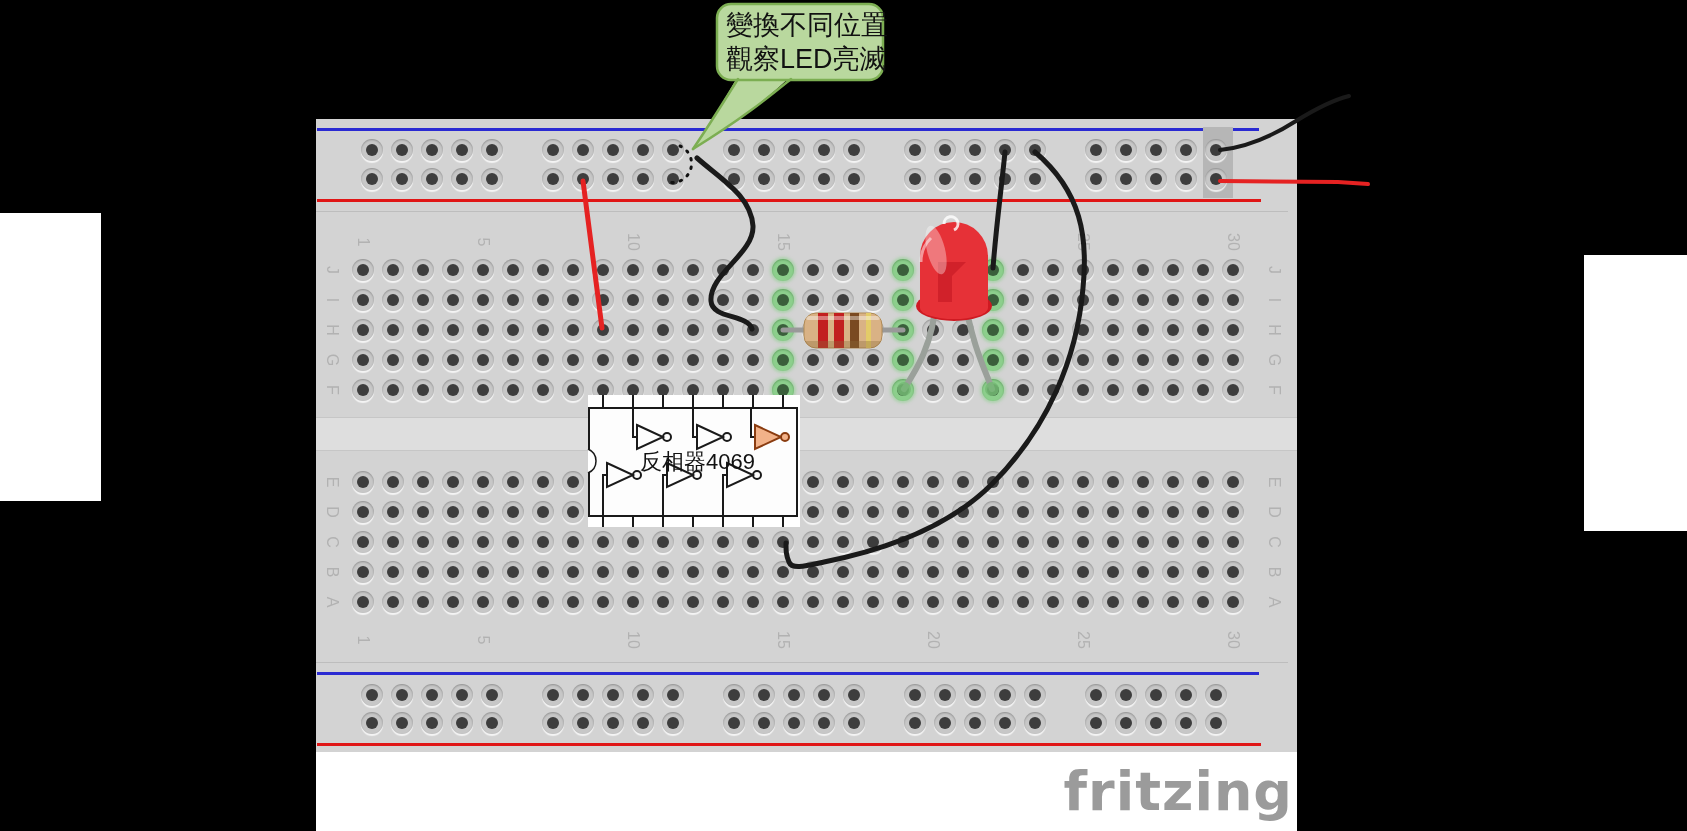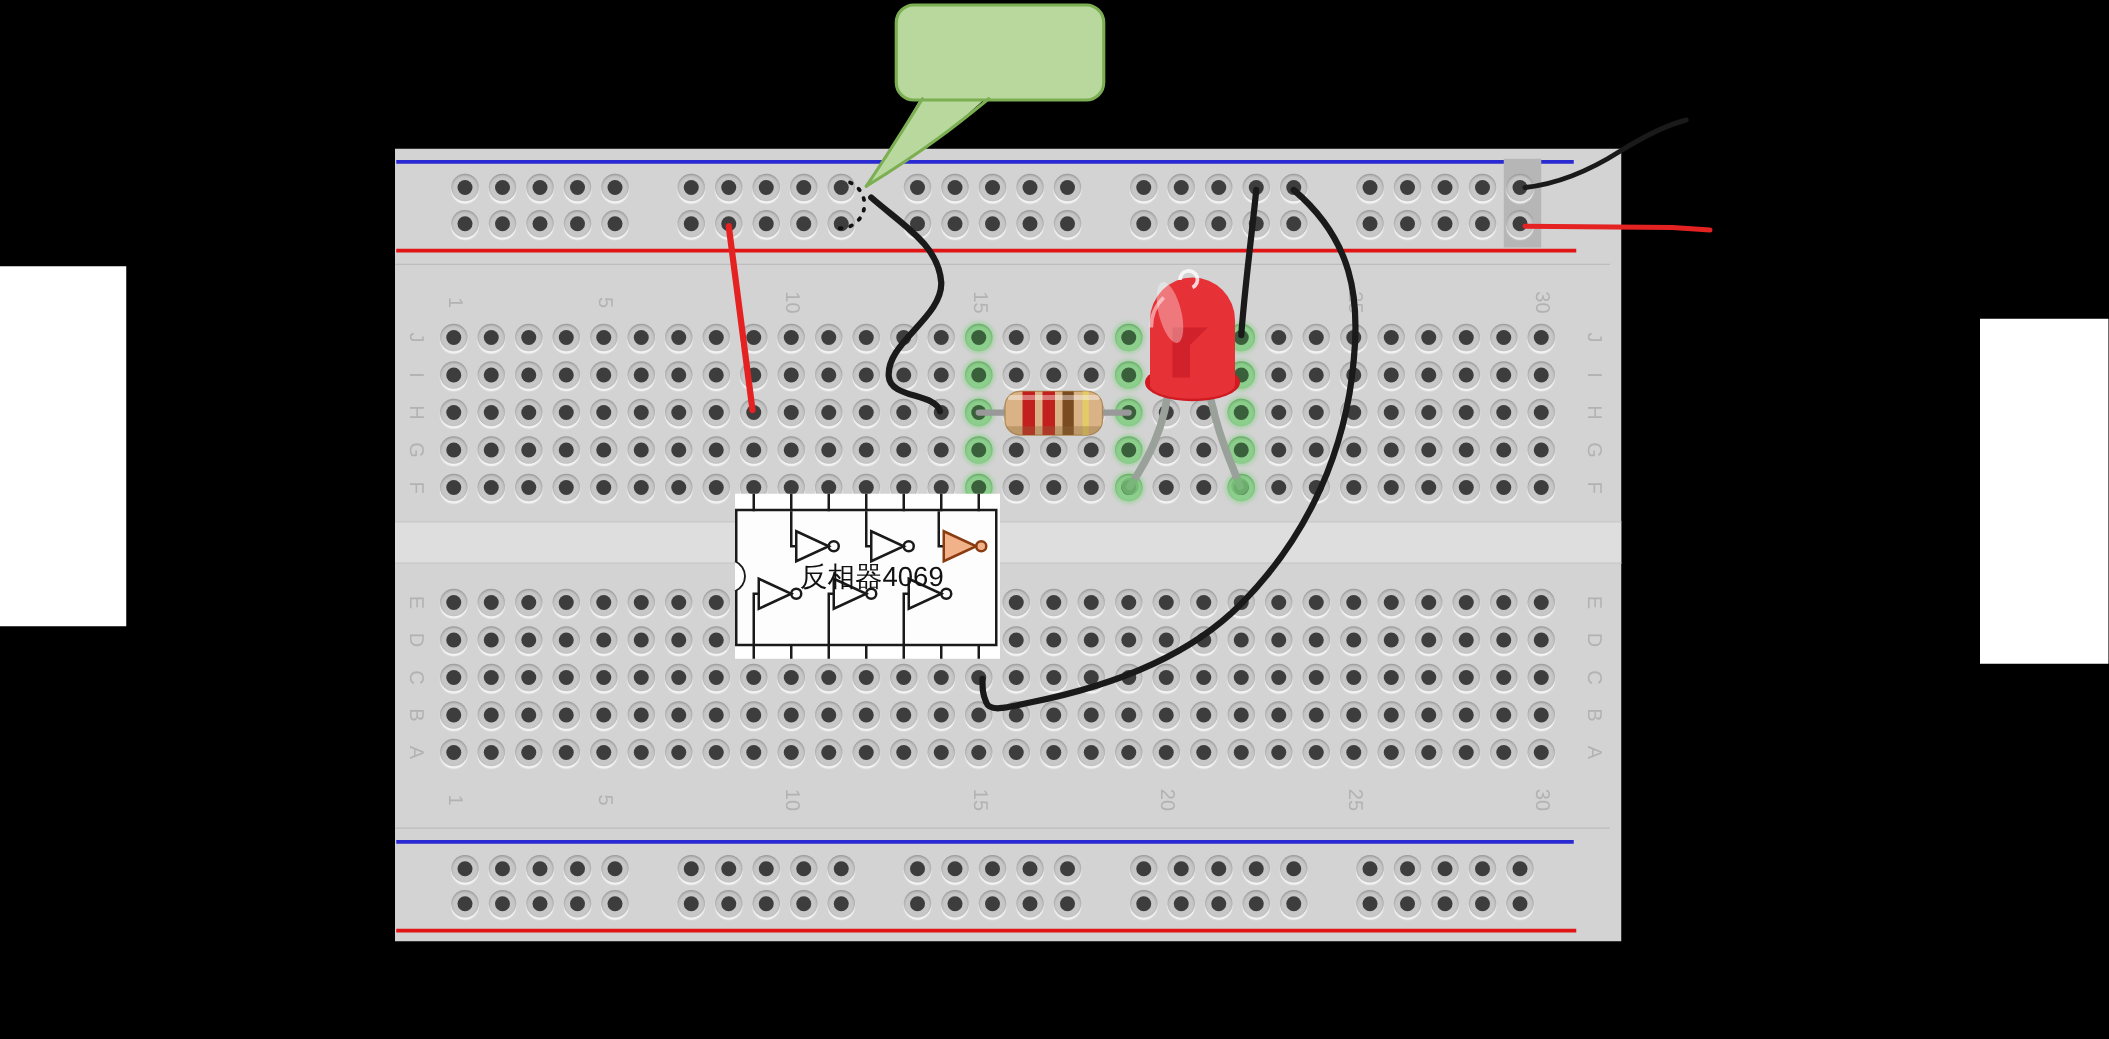--- a/index.html
+++ b/index.html
@@ -479,20 +479,23 @@
       <div class="bb-label" style="left: 771px; top: 230px;">15</div>
       <div class="bb-label" style="left: 771px; top: 628px;">15</div>
       <div class="bb-label" style="left: 921px; top: 230px;">20</div>
       <div class="bb-label" style="left: 921px; top: 628px;">20</div>
       <div class="bb-label" style="left: 1071px; top: 230px;">25</div>
       <div class="bb-label" style="left: 1071px; top: 628px;">25</div>
       <div class="bb-label" style="left: 1221px; top: 230px;">30</div>
       <div class="bb-label" style="left: 1221px; top: 628px;">30</div>
     </div>
 
+  <div id="paper-strip">
+    <div id="fritzing-logo">fritzing</div>
+  </div>
 
   <svg id="overlay" width="1687" height="831" viewBox="0 0 1687 831">
 
     <g>
       <rect x="588" y="395" width="212" height="132" fill="#ffffff"></rect>
       <rect x="589" y="408" width="208" height="108" fill="#fdfdfd" stroke="#1a1a1a" stroke-width="2"></rect>
       <path d="M 588,449 A 13,13 0 0 1 588,473" fill="#ffffff" stroke="#1a1a1a" stroke-width="1.5"></path>
 
       <g stroke="#1a1a1a" stroke-width="2">
         <path d="M603,395 V409 M633,395 V409 M663,395 V409 M693,395 V409 M723,395 V409 M753,395 V409 M783,395 V409"></path>
@@ -577,16 +580,20 @@
     <path d="M 680,146 A 19,19 0 1 1 665,181" fill="none" stroke="#111111" stroke-width="3" stroke-dasharray="1.5 7" stroke-linecap="round"></path>
 
     <g>
       <path d="M 738,76 C 723,102 708,127 693,149 C 745,117 770,96 791,76 Z" fill="#b9d89e"></path>
       <rect x="717" y="4" width="166" height="76" rx="14" fill="#b9d89e" stroke="#7cae52" stroke-width="2.5"></rect>
       <path d="M 738,79 C 723,103 708,127 693,149" fill="none" stroke="#7cae52" stroke-width="2.5" stroke-linecap="round"></path>
       <path d="M 693,149 C 745,117 770,96 791,79" fill="none" stroke="#7cae52" stroke-width="2.5" stroke-linecap="round"></path>
     </g>
   </svg>
 
+  <div id="callout-text">
+    <span style="display:block">變換不同位置</span>
+    <span style="display:block">觀察LED亮滅</span>
+  </div>
 
   <div id="ic-label">反相器4069</div>
 
 </div>
 
 </body></html>

